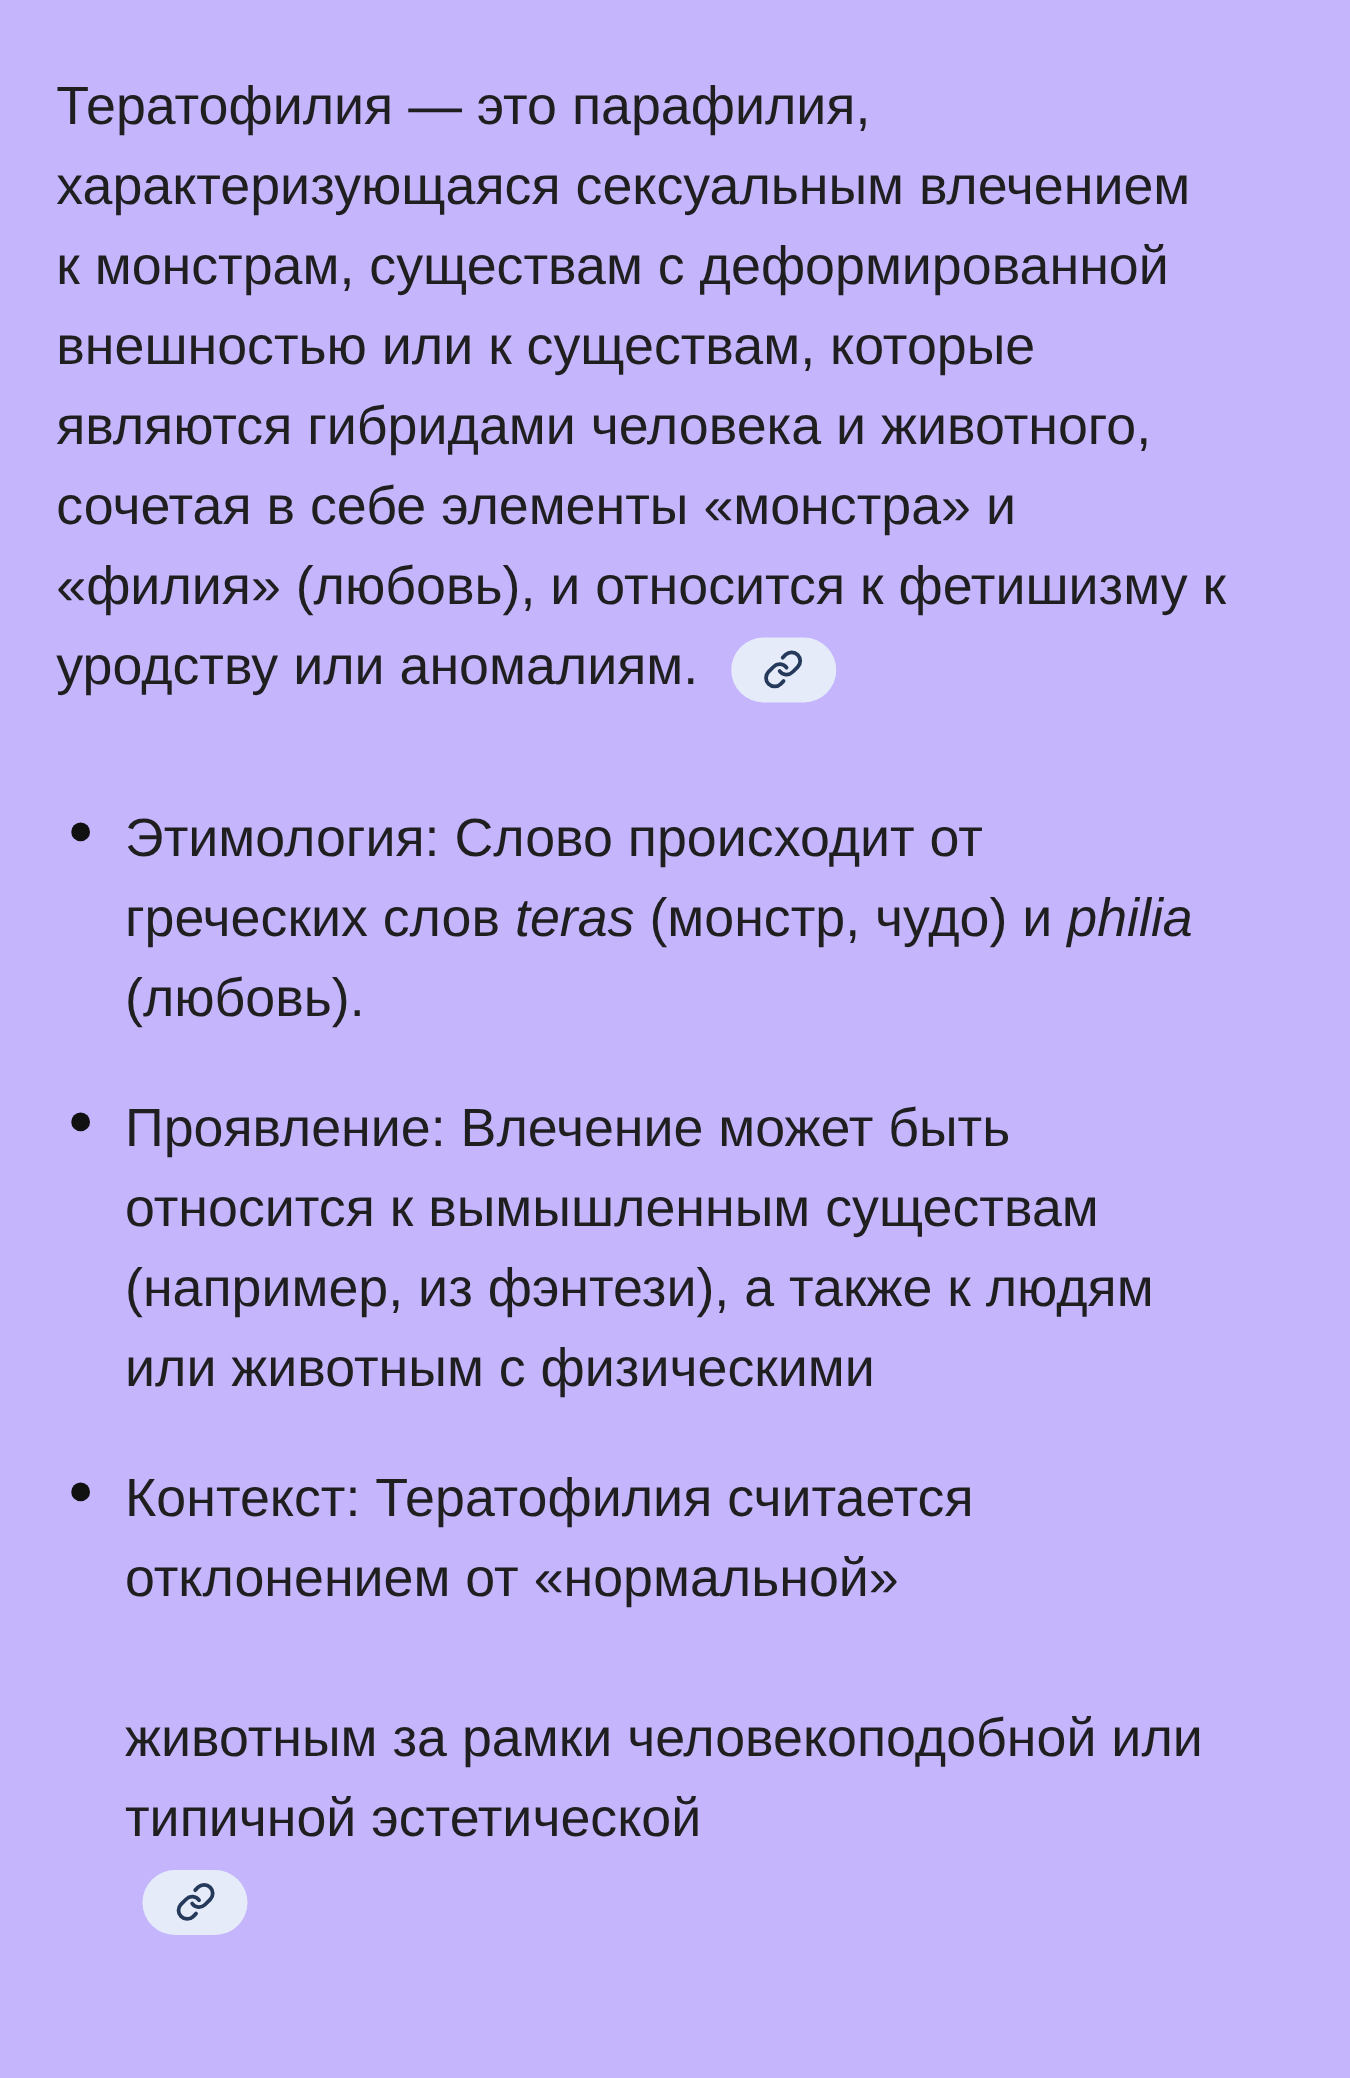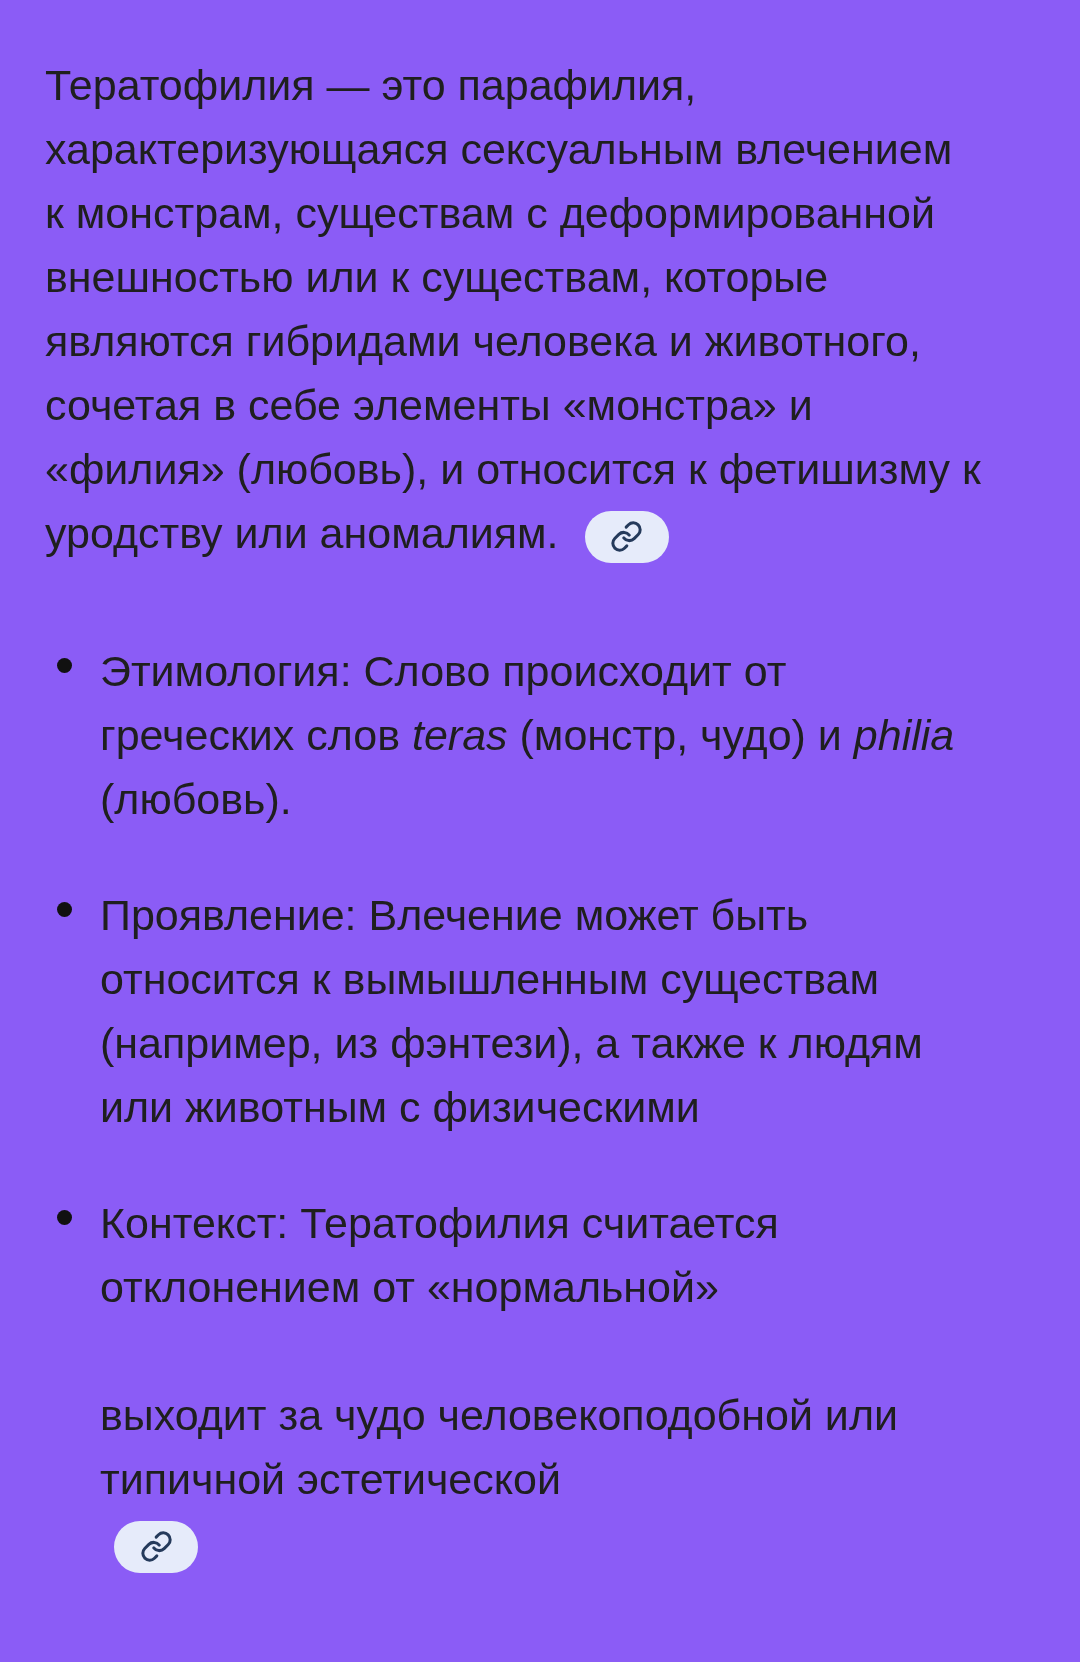--- a/index.html
+++ b/index.html
@@ -4,37 +4,37 @@
 <style>
   * { margin: 0; padding: 0; box-sizing: border-box; }
   html, body {
     background: #ffffff;
     font-family: "Liberation Sans", "DejaVu Sans", sans-serif;
   }
   .page {
     position: relative;
     width: 1080px;
     height: 1662px;
-    background: #8b5cf6;
+    background: #c4b5fd;
     overflow: hidden;
     color: #1f1f1f;
     font-size: 43px;
     line-height: 64px;
     padding: 53px 45px 20px 45px;
   }
   .intro { margin: 0; }
   .details-list {
     list-style: none;
     margin-top: 74px;
   }
   .details-list li {
     position: relative;
     padding-left: 55px;
   }
-  .details-list li + li { margin-top: 52px; }
+  .details-list li + li { margin-top: 40px; }
   .details-list li .bullet-dot {
     position: absolute;
     left: 12px;
     top: 19px;
     width: 15px;
     height: 15px;
     border-radius: 50%;
     background: #111111;
   }
   .term { font-weight: 400; }
@@ -82,21 +82,21 @@
       <span class="term">Этимология</span><span><span>: Слово происходит от</span><br><span>греческих слов </span><em>teras</em><span> (монстр, чудо) и </span><em>philia</em><br><span>(любовь).</span></span>
     </li>
 
     <li>
       <span class="bullet-dot"></span>
       <span class="term">Проявление</span><span><span>: Влечение может быть</span><br><span>относится к вымышленным существам</span><br><span>(например, из фэнтези), а также к людям</span><br><span>или животным с физическими</span><br></span>
     </li>
 
     <li>
       <span class="bullet-dot"></span>
-      <span class="term">Контекст</span><span><span>: Тератофилия считается</span><br><span>отклонением от «нормальной»</span><br><br><span>выходит за чудо человекоподобной или</span><br><span>типичной эстетической</span><br></span>
+      <span class="term">Контекст</span><span><span>: Тератофилия считается</span><br><span>отклонением от «нормальной»</span><br><br><span>животным за рамки человекоподобной или</span><br><span>типичной эстетической</span><br></span>
       <button class="link-pill">
         <span style="display:flex">
           <svg viewBox="0 0 24 24" fill="none" stroke="#253a5b" stroke-width="2.2" stroke-linecap="round" stroke-linejoin="round">
             <path d="M10 13a5 5 0 0 0 7.54.54l3-3a5 5 0 0 0-7.07-7.07l-1.72 1.71"></path>
             <path d="M14 11a5 5 0 0 0-7.54-.54l-3 3a5 5 0 0 0 7.07 7.07l1.71-1.71"></path>
           </svg>
         </span>
       </button>
     </li>
 

